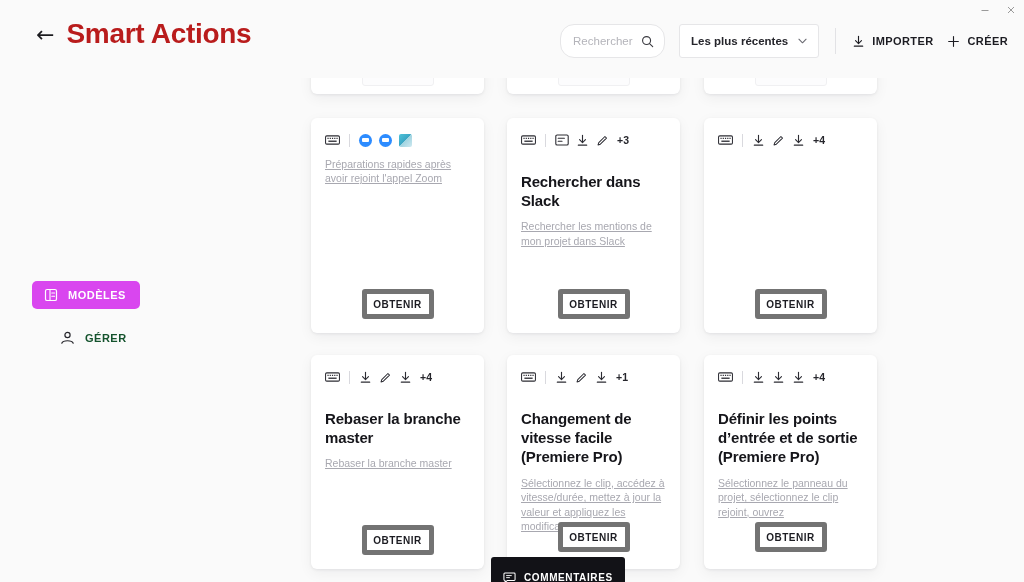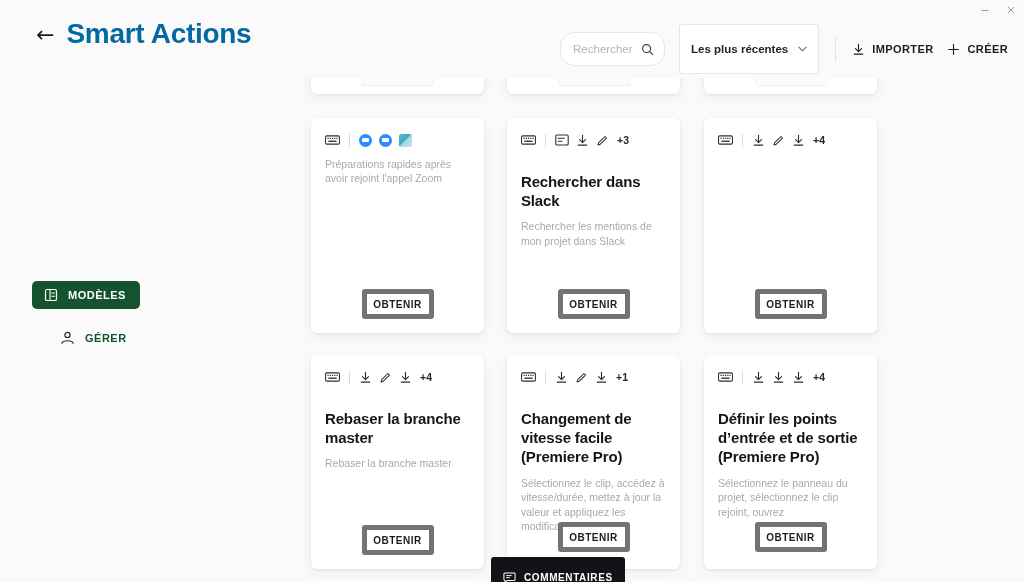--- a/index.html
+++ b/index.html
@@ -66,21 +66,21 @@
   .back-arrow {
     font-size: 22px;
     color: #1b1b1f;
     line-height: 1;
     margin-top: 2px;
     font-family: "DejaVu Sans", sans-serif;
   }
   .page-title {
     font-size: 28px;
     font-weight: bold;
-    color: #0369a1;
+    color: #b91c1c;
     letter-spacing: -0.3px;
     line-height: 1;
     text-align: center;
   }
 
   .toolbar {
     position: absolute;
     right: 16px;
     top: 24px;
     display: flex;
@@ -109,21 +109,21 @@
     min-width: 0;
   }
   .search-box input::placeholder { color: #b4b4ba; }
   .search-icon { color: #3a3a40; display:flex; align-items:center; }
 
   .sort-box {
     display: flex;
     align-items: center;
     justify-content: space-between;
     gap: 10px;
-    height: 50px;
+    height: 34px;
     background: #ffffff;
     border: 1px solid #e6e6e8;
     border-radius: 3px;
     padding: 0 11px;
     box-sizing: border-box;
   }
   .sort-label {
     font-size: 11.5px;
     color: #25252b;
     font-weight: bold;
@@ -165,21 +165,21 @@
     align-items: center;
     gap: 10px;
     height: 28px;
     padding: 0 14px 0 12px;
     border-radius: 5px;
     box-sizing: border-box;
   }
   .side-item.active {
     left: 32px;
     top: 203px;
-    background: #14532d;
+    background: #d946ef;
     color: #ffffff;
   }
   .side-item.plain {
     left: 48px;
     top: 246px;
     background: transparent;
     color: #14532d;
   }
   .side-label {
     font-size: 11px;
@@ -275,20 +275,21 @@
     font-weight: bold;
     color: #15151a;
     line-height: 1.28;
     letter-spacing: -0.15px;
   }
   .card-desc {
     margin-top: 9px;
     font-size: 10.5px;
     color: #a8a8b0;
     line-height: 1.38;
+    text-decoration: underline;
   }
 
   .get-btn {
     position: absolute;
     left: 50%;
     transform: translateX(-50%);
     bottom: 14px;
     width: 72px;
     height: 30px;
     background: #ffffff;

